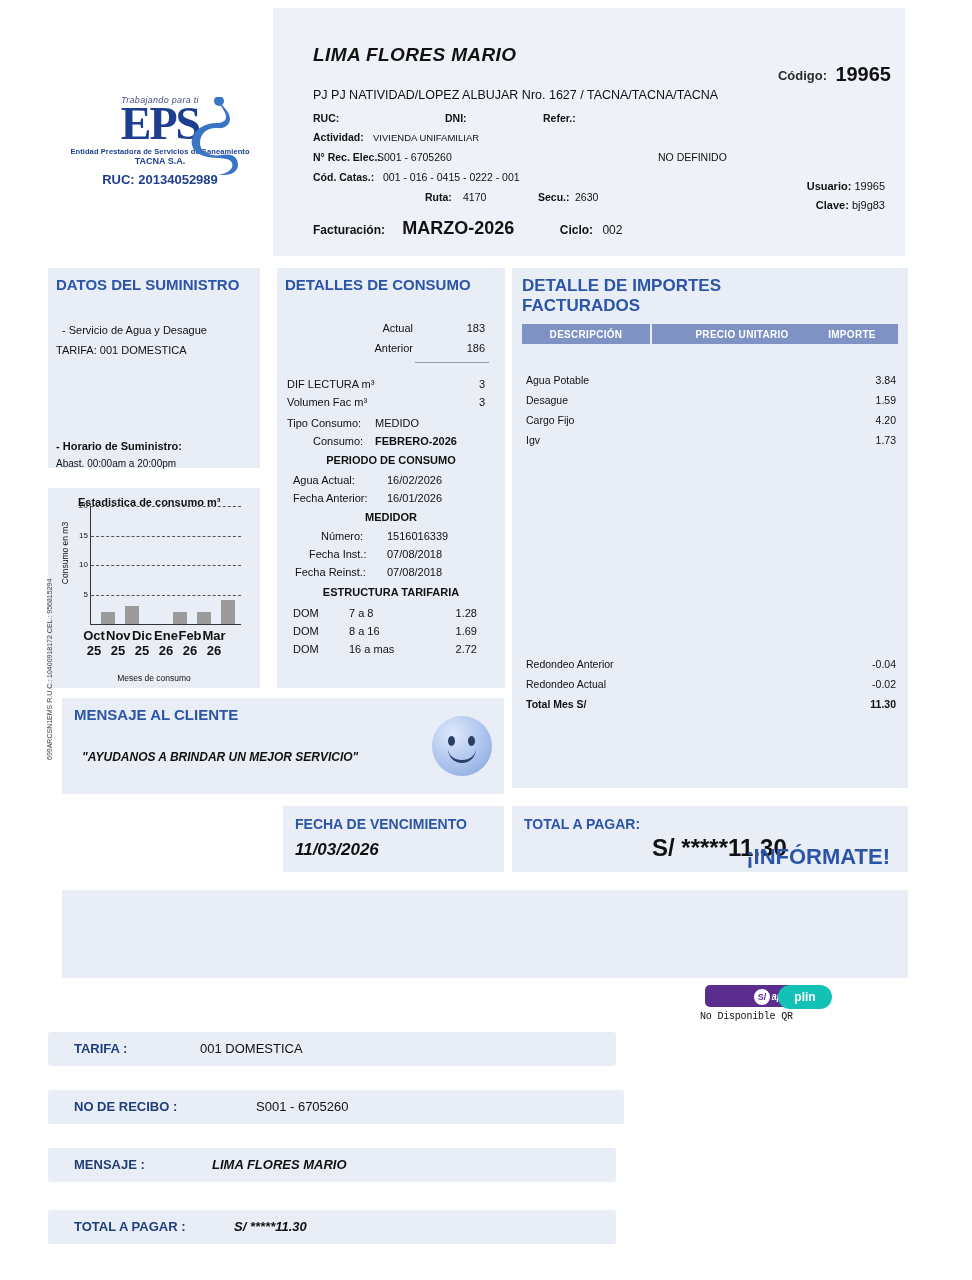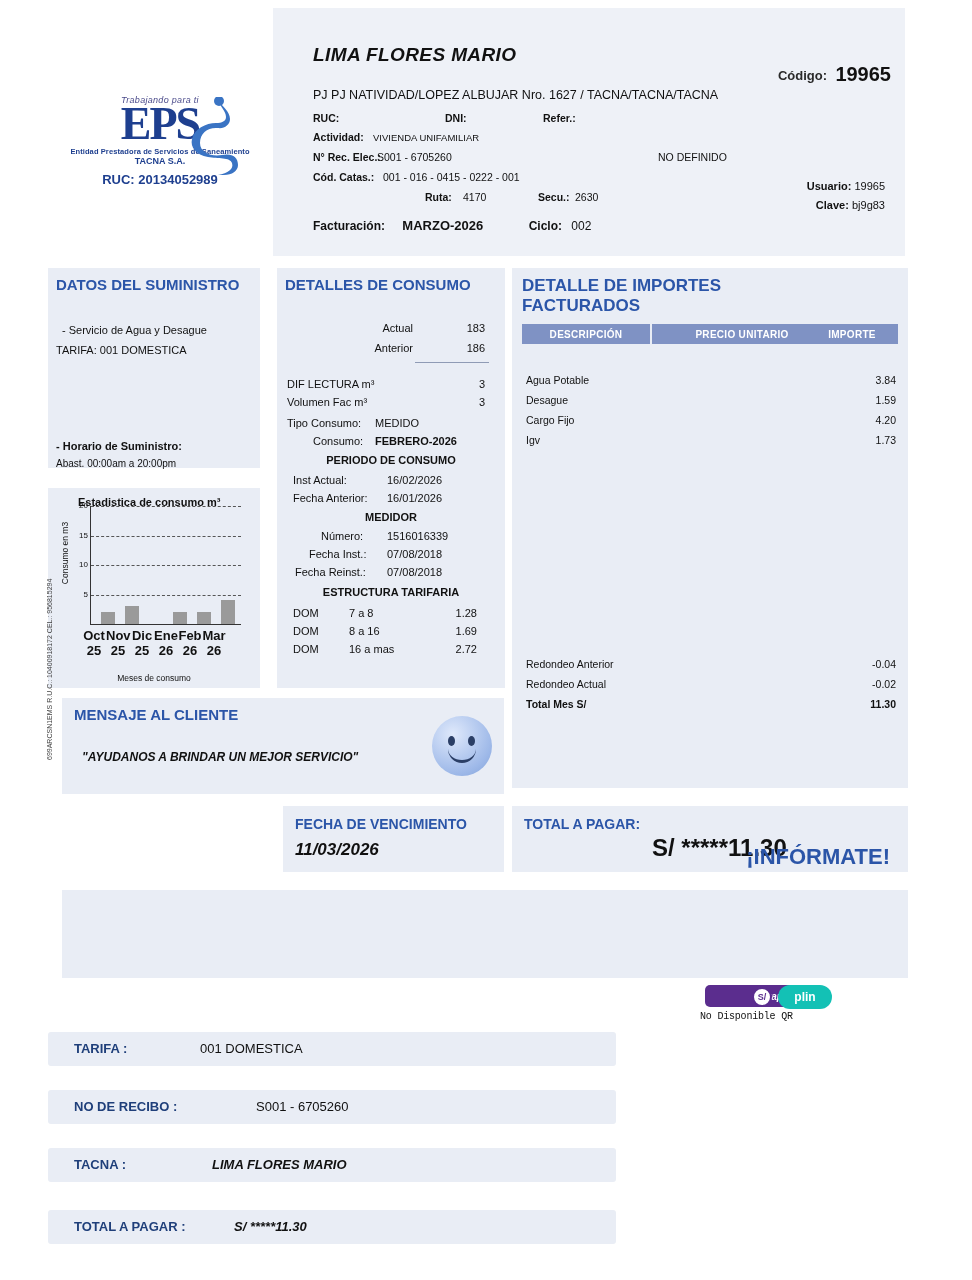--- a/index.html
+++ b/index.html
@@ -23,21 +23,21 @@
     font-size:19px;font-weight:bold;font-style:italic;letter-spacing:.4px;
   }
   .cod-label{position:absolute;right:78px;top:60px;font-size:13px;font-weight:bold;color:#2a2a2a;}
   .cod-value{position:absolute;right:14px;top:55px;font-size:20px;font-weight:bold;}
   .addr{position:absolute;left:40px;top:80px;font-size:12.5px;}
   .h-row{position:absolute;font-size:10.5px;}
   .b{font-weight:bold;}
   .usuario{position:absolute;right:20px;top:172px;font-size:11px;}
   .clave{position:absolute;right:20px;top:191px;font-size:11px;}
   .fact{position:absolute;left:40px;top:210px;font-size:12px;}
-  .fact .val{font-weight:bold;font-size:13px;}
+  .fact .val{font-weight:bold;font-size:18px;}
 
   
   .logo-wrap{position:absolute;left:60px;top:95px;width:200px;text-align:center;}
   .logo-top{font-size:9px;color:#4a4a8a;font-style:italic;letter-spacing:.3px;margin-bottom:-4px;}
   .logo-eps{font-size:46px;font-weight:bold;color:#1e3f8f;letter-spacing:-2px;line-height:46px;font-family:"Liberation Serif",serif;}
   .logo-sub{font-size:7.5px;color:#1e3f8f;font-weight:bold;letter-spacing:.1px;}
   .logo-sub2{font-size:9px;color:#1e3f8f;font-weight:bold;}
   .logo-ruc{font-size:13px;font-weight:bold;color:#1e3f8f;margin-top:6px;}
   .swoosh{position:absolute;left:128px;top:-4px;width:56px;height:78px;}
 
@@ -236,21 +236,21 @@
     <div class="det-row" style="left:168px;top:110px;width:40px;text-align:right;">3</div>
     <div class="det-row" style="left:10px;top:128px;">Volumen Fac  m³</div>
     <div class="det-row" style="left:168px;top:128px;width:40px;text-align:right;">3</div>
 
     <div class="det-row" style="left:10px;top:149px;">Tipo Consumo:</div>
     <div class="det-row" style="left:98px;top:149px;">MEDIDO</div>
     <div class="det-row" style="left:36px;top:167px;">Consumo:</div>
     <div class="det-row b" style="left:98px;top:167px;">FEBRERO-2026</div>
 
     <div class="sec-hd" style="top:186px;">PERIODO DE CONSUMO</div>
-    <div class="det-row" style="left:16px;top:206px;">Inst Actual:</div>
+    <div class="det-row" style="left:16px;top:206px;">Agua Actual:</div>
     <div class="det-row" style="left:110px;top:206px;">16/02/2026</div>
     <div class="det-row" style="left:16px;top:224px;">Fecha Anterior:</div>
     <div class="det-row" style="left:110px;top:224px;">16/01/2026</div>
 
     <div class="sec-hd" style="top:243px;">MEDIDOR</div>
     <div class="det-row" style="left:44px;top:262px;">Número:</div>
     <div class="det-row" style="left:110px;top:262px;">1516016339</div>
     <div class="det-row" style="left:32px;top:280px;">Fecha Inst.:</div>
     <div class="det-row" style="left:110px;top:280px;">07/08/2018</div>
     <div class="det-row" style="left:18px;top:298px;">Fecha Reinst.:</div>
@@ -324,26 +324,26 @@
     <div class="yape">yape</div>
     <div class="yape-c">S/</div>
     <div class="plin">plin</div>
     <div class="qrtxt">No Disponible QR</div>
   </div>
 
   <div class="frow" style="top:1032px;">
     <div class="lab">TARIFA :</div>
     <div class="val" style="left:152px;">001 DOMESTICA</div>
   </div>
-  <div class="frow" style="top:1090px;">
+  <div class="frow" style="top:1090px;padding-left:8px;">
     <div class="lab">NO DE RECIBO :</div>
     <div class="val" style="left:208px;">S001 - 6705260</div>
   </div>
   <div class="frow" style="top:1148px;">
-    <div class="lab">TACNA :</div>
+    <div class="lab">MENSAJE :</div>
     <div class="val val-it" style="left:164px;">LIMA FLORES MARIO</div>
   </div>
   <div class="frow" style="top:1210px;">
     <div class="lab">TOTAL A PAGAR :</div>
     <div class="val val-it" style="left:186px;">S/ *****11.30</div>
   </div>
 
 </div>
 
 </body></html>

